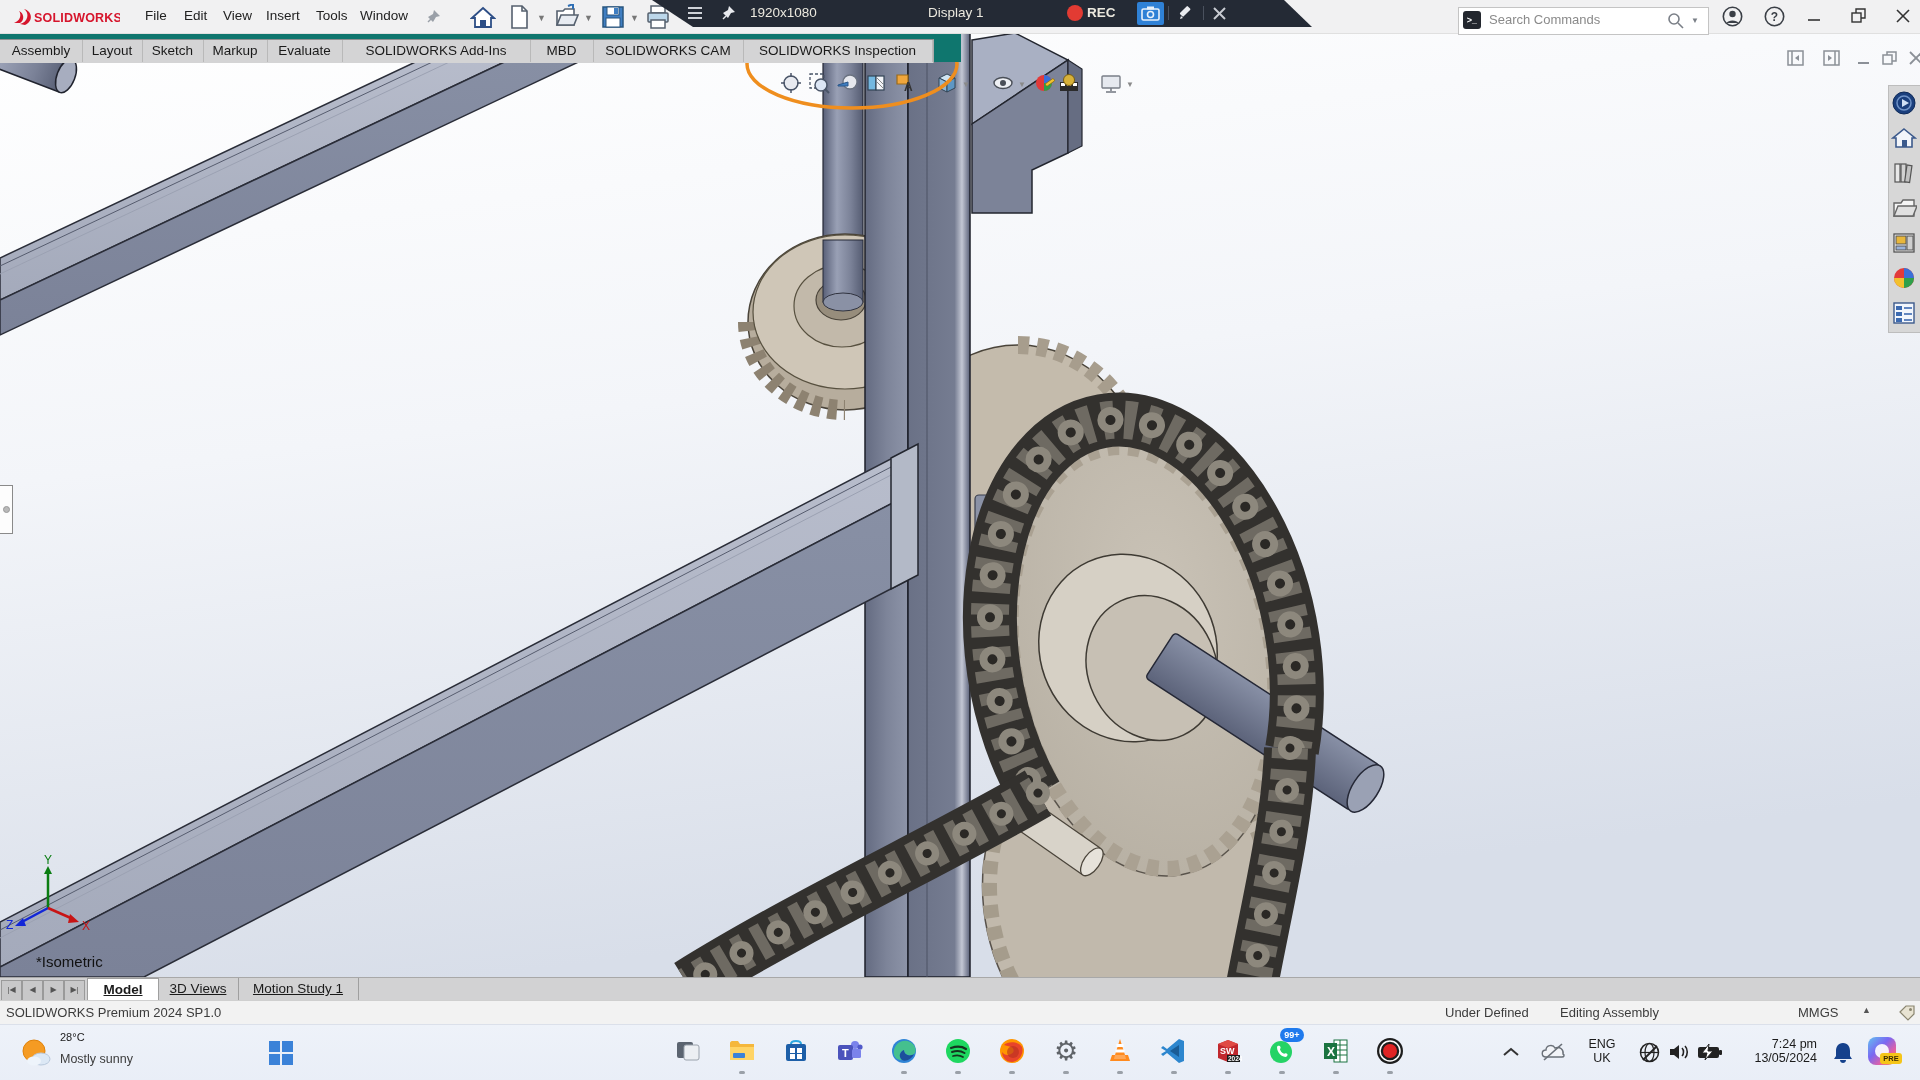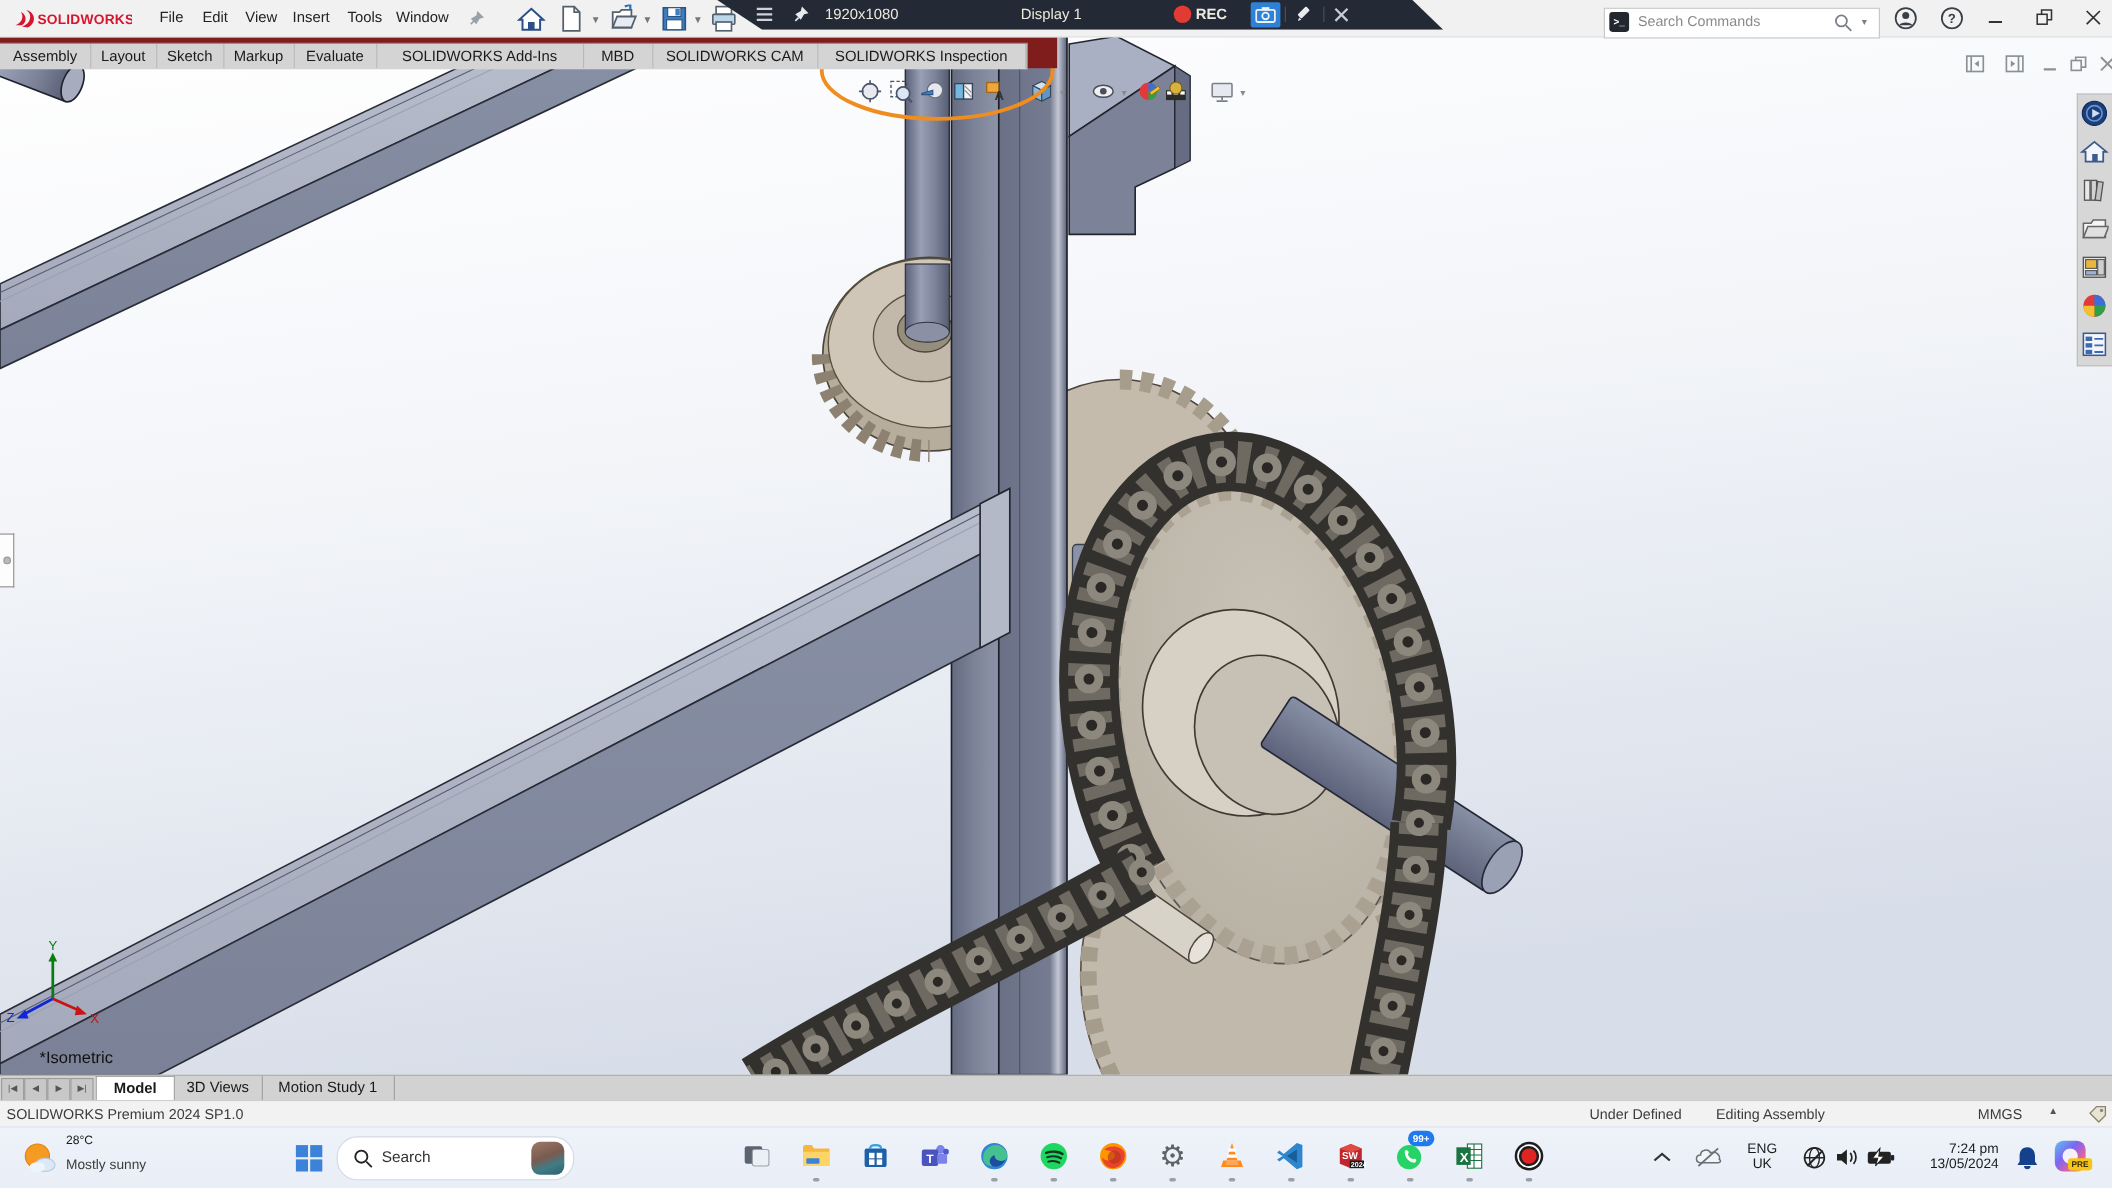--- a/index.html
+++ b/index.html
@@ -8,41 +8,41 @@
   
   #titlebar{left:0;top:0;width:1920px;height:33px;background:#f1f1f2;border-bottom:1px solid #e0e0e0;}
   .menu-item{font-size:13.5px;color:#222;top:8px;text-align:right;}
   .tb-icon{top:4px;width:26px;height:26px;}
   .dd{color:#777;font-size:9px;top:13px;}
   #recband{left:652px;top:0;width:660px;height:27px;}
   #recband svg{position:absolute;left:0;top:0;}
   .rec-text{color:#ece9df;font-size:13.5px;top:5px;}
   #searchbox{left:1458px;top:7px;width:249px;height:26px;background:#fff;border:1px solid #c4c4c4;}
   
-  #cmdrow{left:0;top:33px;width:961px;height:29px;background:#7f1d1d;}
+  #cmdrow{left:0;top:33px;width:961px;height:29px;background:#0f766e;}
   #cmdrow .row{position:absolute;left:0;top:6px;width:933px;height:23px;background:#d4d4d5;border-top:1px solid #8f8f8f;border-right:1px solid #aaa;}
   .cmdtab{position:absolute;top:0;height:22px;line-height:22px;font-size:13.5px;color:#1a1a1a;text-align:center;border-right:1px solid #b9b9b9;}
   
   #viewport{left:0;top:33px;width:1920px;height:944px;}
   #viewlabel{left:12px;top:953px;font-size:15px;color:#111;margin-left:24px;}
   #panel-tab{left:0;top:485px;width:12px;height:47px;background:#fdfdfd;border:1px solid #8a8a8a;border-left:none;}
   #panel-tab i{position:absolute;left:2.5px;top:20px;width:5px;height:5px;border-radius:50%;background:#b9b9b9;border:1px solid #999;}
   
   #headsup{left:770px;top:72px;height:26px;}
   .hu{position:absolute;top:0;width:22px;height:22px;}
   .huarr{position:absolute;top:8px;font-size:8px;color:#8a8a8a;}
   
   #docctl{left:1786px;top:46px;width:134px;height:24px;color:#8b9097;}
   
   #taskpane{left:1888px;top:85px;width:32px;height:246px;background:#d7d7d7;border:1px solid #bdbdbd;border-right:none;}
   .tp{position:absolute;left:2px;width:26px;height:26px;}
   
   #bottomtabs{left:0;top:977px;width:1920px;height:23px;background:#d2d2d3;border-top:1px solid #a8a8a8;}
   .navbtn{position:absolute;top:2px;width:19px;height:19px;background:#c8c8c9;border:1px solid #9a9a9a;color:#555;font-size:8px;text-align:center;line-height:18px;}
-  .btab{position:absolute;top:0;height:22px;line-height:22px;font-size:13.5px;color:#1a1a1a;text-align:center;border-right:1px solid #9f9f9f;}
+  .btab{position:absolute;top:0;height:22px;line-height:22px;font-size:13.5px;color:#1a1a1a;text-align:center;border-right:1px solid #9f9f9f;text-decoration:underline;}
   .btab.active{background:#fff;font-weight:bold;border:1px solid #9f9f9f;border-bottom:none;}
   
   #statusbar{left:0;top:1000px;width:1920px;height:24px;background:#f2f2f2;border-top:1px solid #cfcfcf;font-size:13px;color:#3c3c3c;}
   
   #taskbar{left:0;top:1024px;width:1920px;height:56px;background:linear-gradient(#eef2f9,#e9eef7);border-top:1px solid #dbe0ea;}
   .tbi{position:absolute;top:12px;width:28px;height:28px;}
   .rundot{position:absolute;top:46px;width:6px;height:3px;border-radius:2px;background:#9aa0a8;}
   .traytxt{font-size:12.5px;color:#1b1b1b;line-height:14px;}
 </style>
 </head>
@@ -497,28 +497,20 @@
       <span class="abs" style="left:42px;top:21px;font-size:12.5px;color:#3c3c3c">Mostly sunny</span>
     </div>
 
     <svg class="abs" style="left:268px;top:15px" width="26" height="26" viewBox="0 0 26 26">
         <rect x="1" y="1" width="11" height="11" fill="#3b82d8"></rect>
         <rect x="14" y="1" width="11" height="11" fill="#3b82d8"></rect>
         <rect x="1" y="14" width="11" height="11" fill="#3b82d8"></rect>
         <rect x="14" y="14" width="11" height="11" fill="#3b82d8"></rect>
       </svg>
 
-    <div class="abs" style="left:306px;top:8px;width:214px;height:38px;background:#fff;border:1px solid #d4d9e2;border-radius:19px">
-      <svg class="abs" style="left:14px;top:10px" width="18" height="18" viewBox="0 0 18 18">
-          <circle cx="7.5" cy="7.5" r="5.5" fill="none" stroke="#222" stroke-width="1.7"></circle>
-          <line x1="12" y1="12" x2="17" y2="17" stroke="#222" stroke-width="1.7"></line>
-        </svg>
-      <span class="abs" style="left:40px;top:9px;font-size:14px;color:#333">Search</span>
-      <span class="abs" style="left:176px;top:4px;width:30px;height:30px;border-radius:8px;background:linear-gradient(160deg,#9c7a6a 0%,#7a5a50 45%,#3f7d86 70%,#2f5f68 100%)"></span>
-    </div>
 
     <svg class="abs tbi" style="left:674px" viewBox="0 0 28 28">
         <rect x="3" y="5" width="16" height="16" rx="2" fill="#5b6470"></rect>
         <rect x="10" y="8" width="15" height="15" rx="2" fill="#eceff3" stroke="#9aa2ac" stroke-width="1"></rect>
       </svg>
     <svg class="abs tbi" style="left:728px" viewBox="0 0 28 28">
         <path d="M 2 6 C 2 5 3 4 4 4 L 10 4 L 12 7 L 26 7 L 26 23 L 2 23 Z" fill="#f5b73c"></path>
         <path d="M 2 10 L 26 10 L 26 23 L 2 23 Z" fill="#ffd466"></path>
         <rect x="5" y="16" width="12" height="5" rx="1" fill="#3b82d8"></rect>
       </svg>

